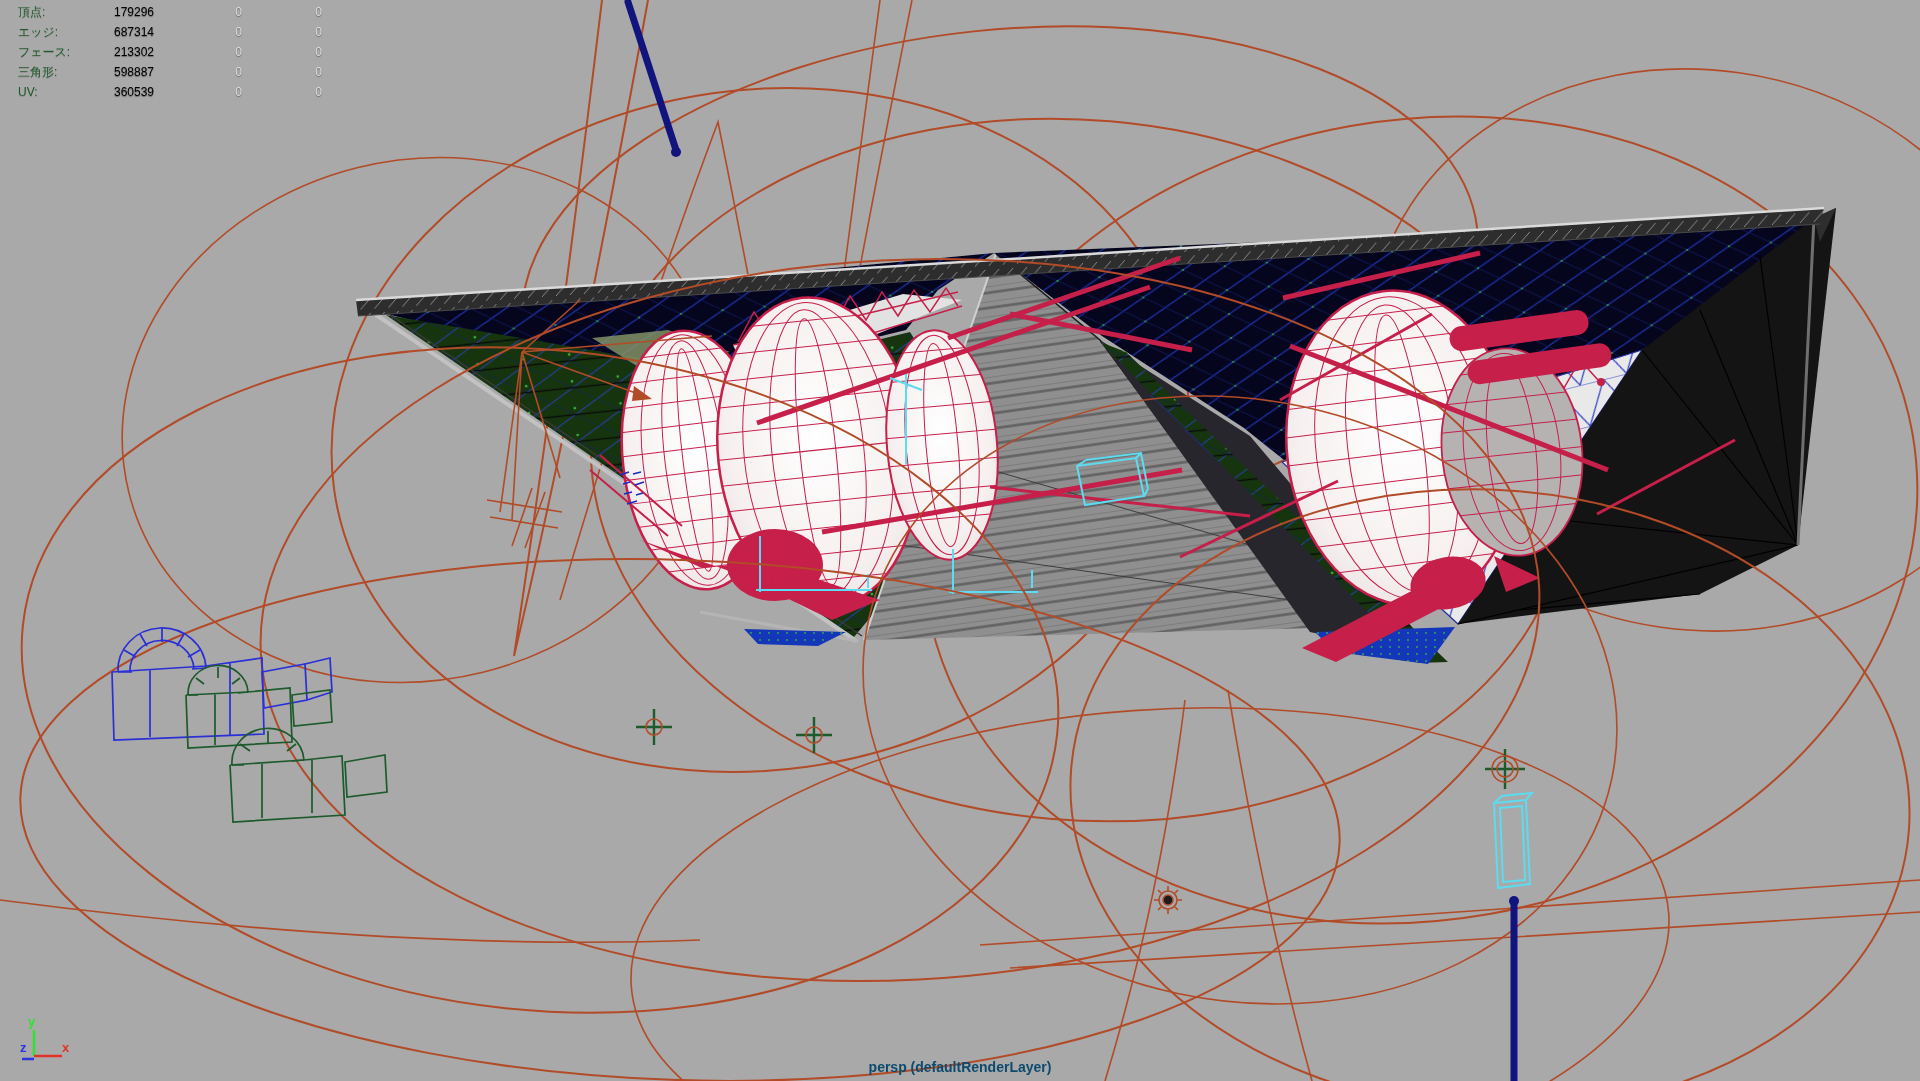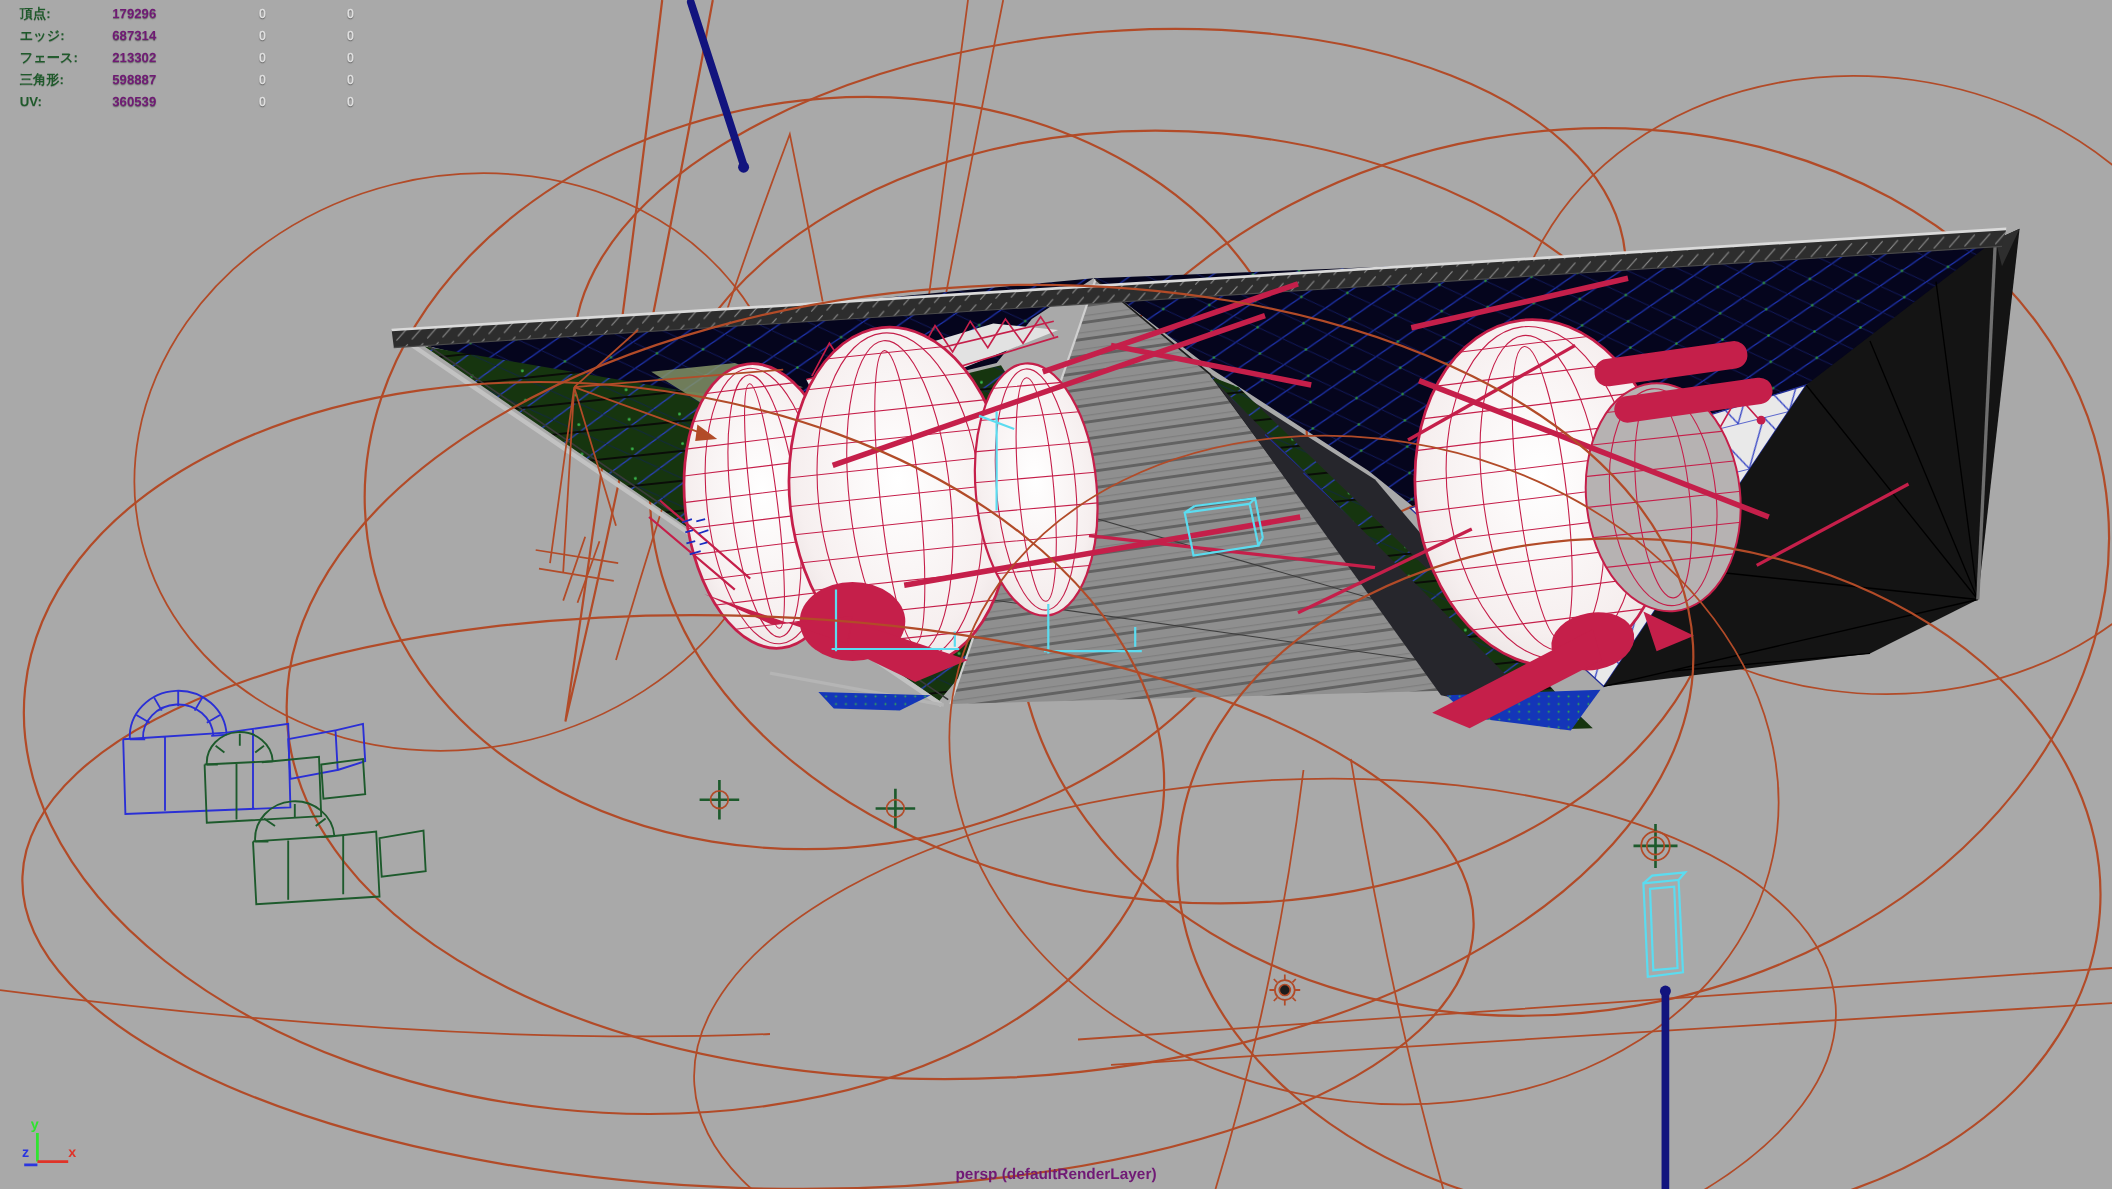--- a/index.html
+++ b/index.html
@@ -2,28 +2,28 @@
 <html><head>
 <meta charset="utf-8">
 <style>
   html,body{margin:0;padding:0;}
   body{width:1920px;height:1081px;overflow:hidden;background:#a9a9a9;
        font-family:"Liberation Sans",sans-serif;position:relative;}
   .viewport{position:absolute;inset:0;}
   svg.scene{position:absolute;left:0;top:0;}
   
   .hud{position:absolute;left:0;top:2px;z-index:10;}
-  .hud-row{display:flex;height:20px;line-height:20px;font-size:12px;font-weight:bold;}
+  .hud-row{display:flex;height:20px;line-height:20px;font-size:12px;font-weight:normal;}
   .hud-label{width:84px;padding-left:18px;color:#1f5a2b;text-shadow:0 1px 0 rgba(0,0,0,.15);}
-  .hud-val{width:52px;color:#701a75;text-shadow:0 1px 1px rgba(60,60,60,.6);}
+  .hud-val{width:52px;text-align:right;color:#000000;text-shadow:0 1px 1px rgba(60,60,60,.6);}
   .hud-c2{width:88px;text-align:right;color:#dedede;text-shadow:0 1px 1px rgba(60,60,60,.6);}
   .hud-c3{width:80px;text-align:right;color:#dedede;text-shadow:0 1px 1px rgba(60,60,60,.6);}
   
   .persp-label{position:absolute;left:0;right:0;bottom:6px;text-align:center;
-     font-size:14px;font-weight:bold;color:#701a75;z-index:10;}
+     font-size:14px;font-weight:bold;color:#0c4a6e;z-index:10;}
   
   .axis-gizmo{position:absolute;left:12px;top:1012px;z-index:10;}
   .axis-gizmo text{font-family:"Liberation Sans",sans-serif;font-size:13px;font-weight:bold;}
   
   .oc{stroke:#b24b28;fill:none;stroke-width:2;}
   .oc2{stroke:#b24b28;fill:none;stroke-width:1.6;}
   .beam{stroke:#c51f4a;stroke-width:5;fill:none;}
   .beam2{stroke:#c51f4a;stroke-width:3;fill:none;}
   .cyw{stroke:#5bdcf0;fill:none;stroke-width:2;}
   .cw{stroke:#c51f4a;fill:none;}

